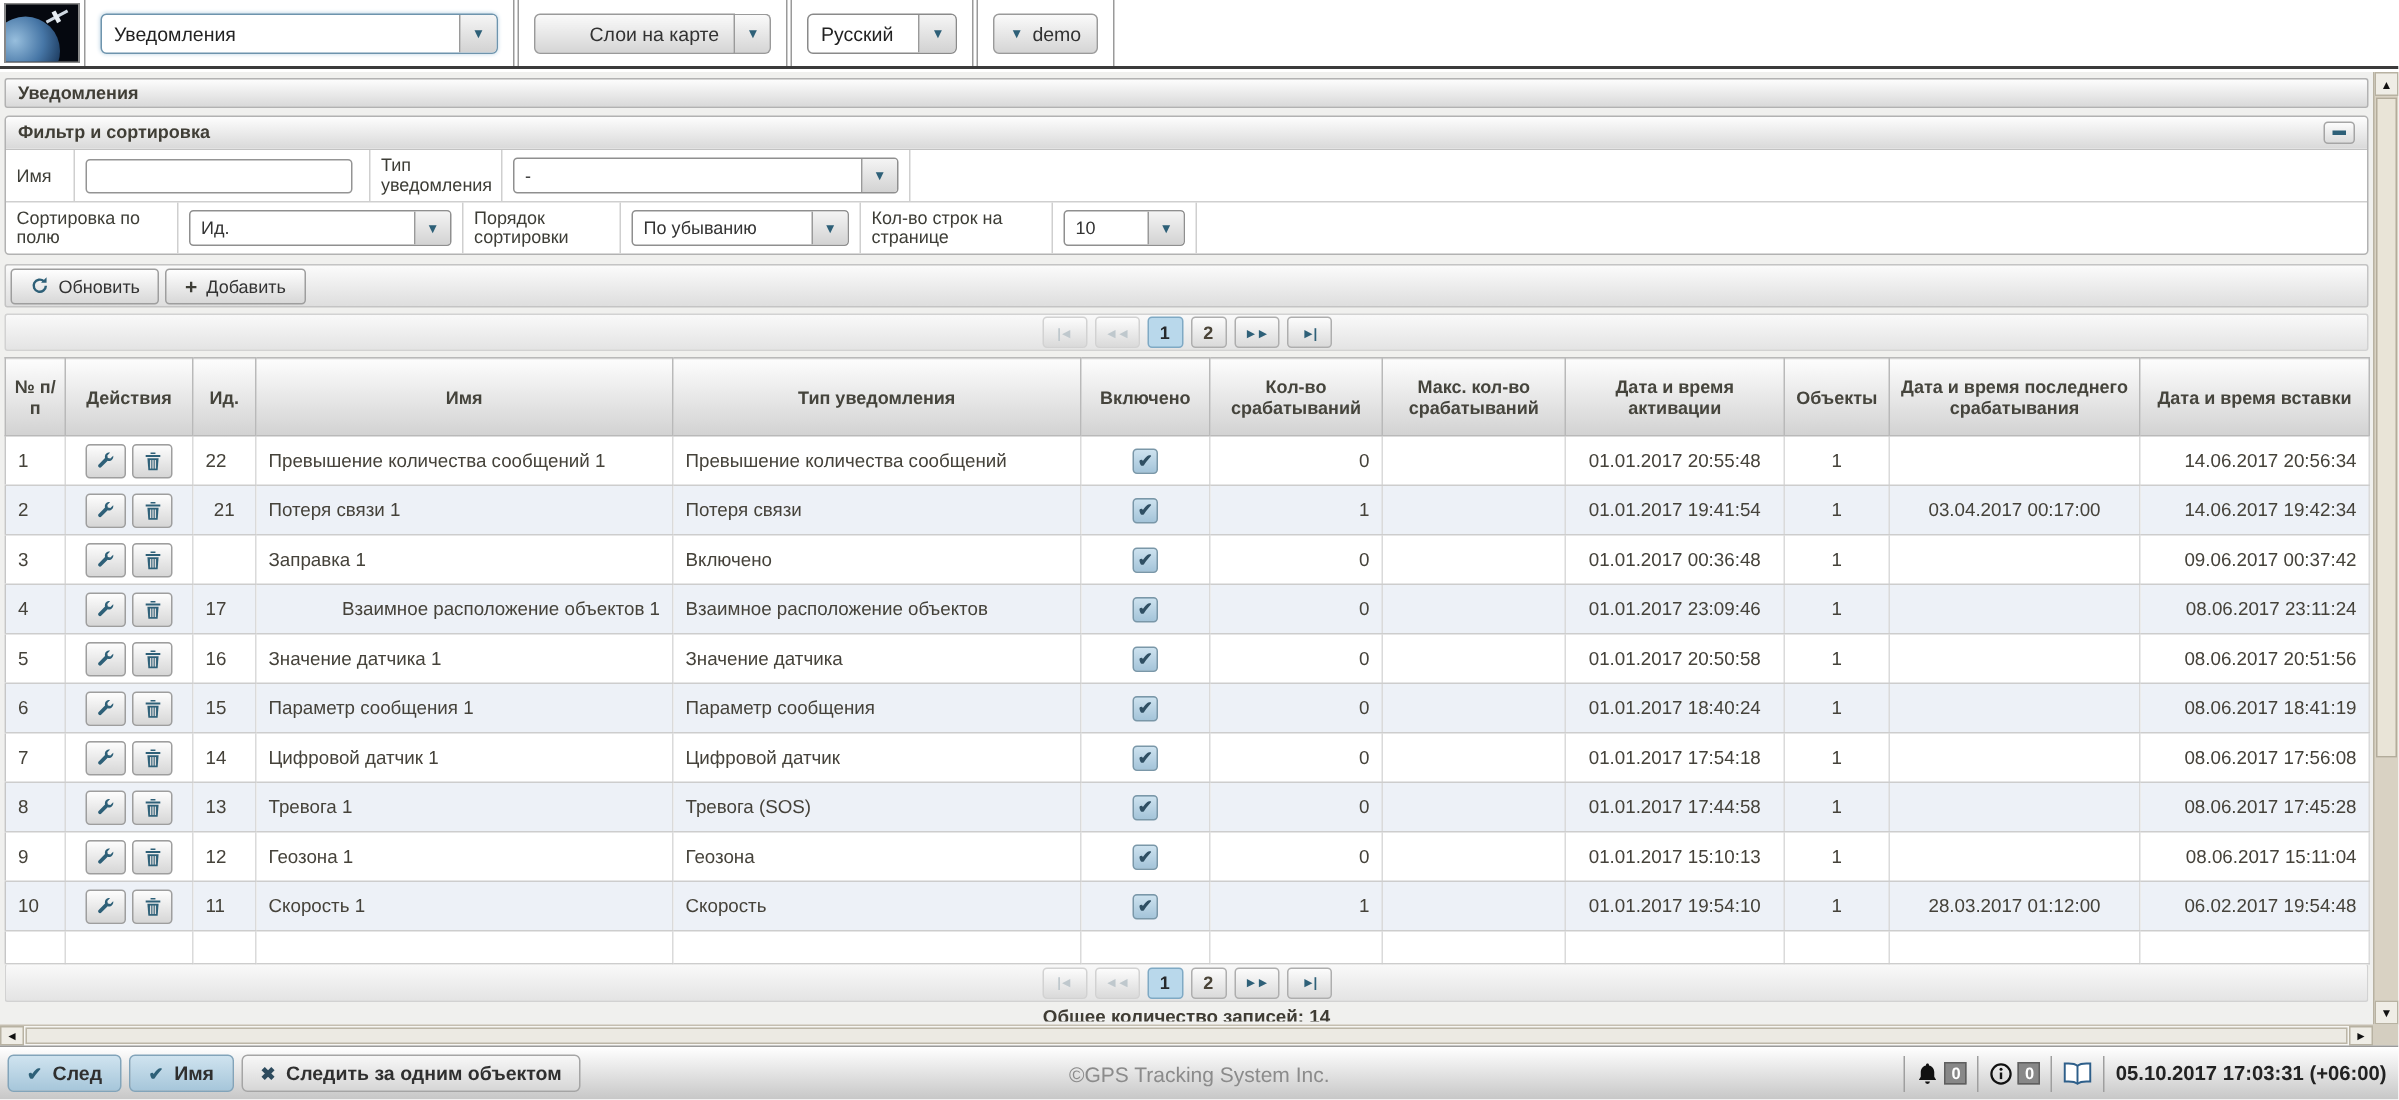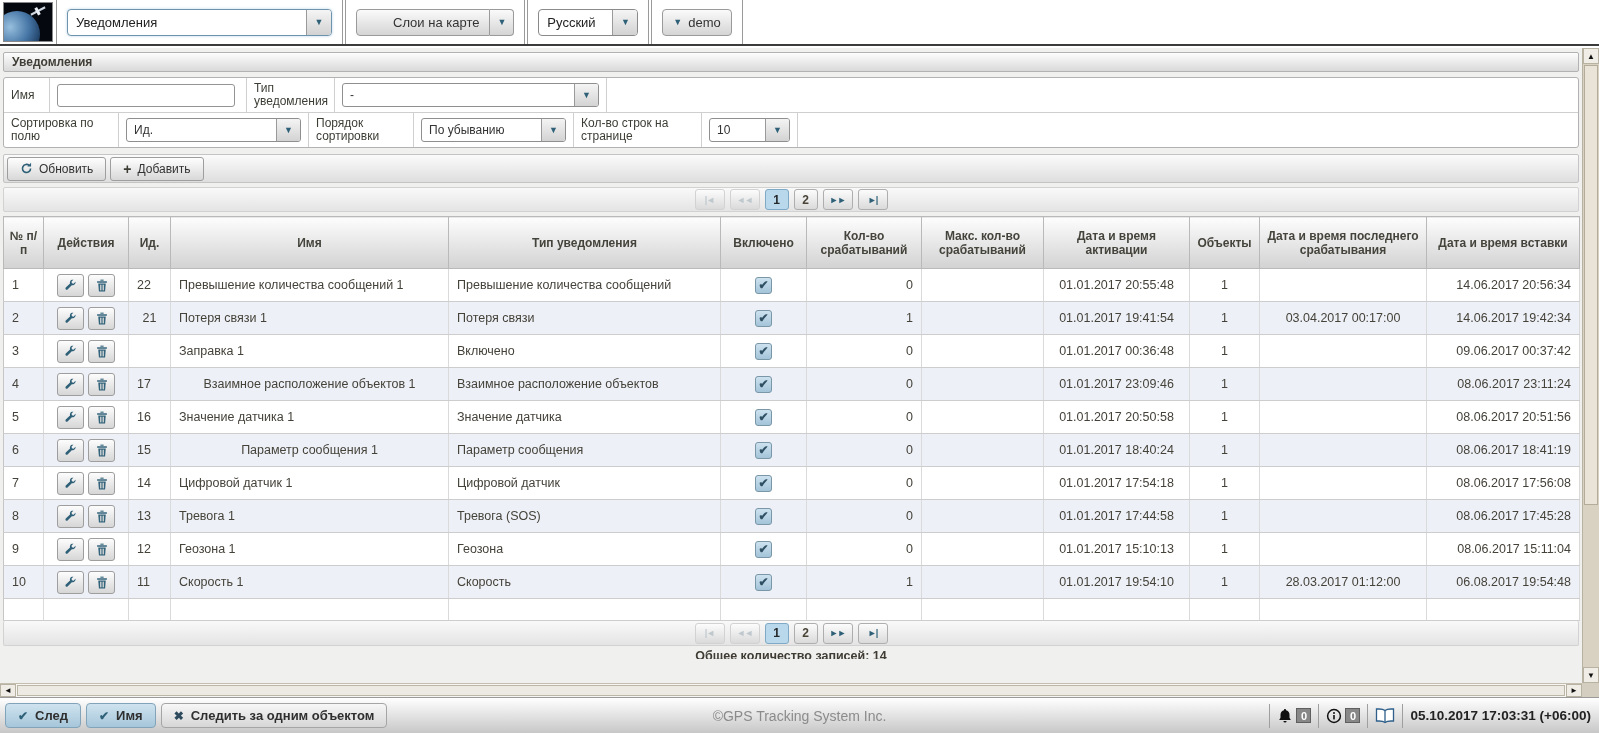--- a/index.html
+++ b/index.html
@@ -127,20 +127,26 @@
     </button>
   </div>
 </div>
 
 <div class="main">
   <div class="viewport">
 
     <div class="bar-title">Уведомления</div>
 
     <div class="filter">
+      <div class="filter-hd">
+        <span>Фильтр и сортировка</span>
+        <div class="collapse-btn">
+            <i></i>
+          </div>
+      </div>
       <div class="f-row">
         <div class="f-cell f-label" style="width:46px">Имя</div>
         <div class="f-cell" style="width:197px">
           <input class="f-input" value="" style="">
         </div>
         <div class="f-cell f-label" style="width:88px">Тип уведомления</div>
         <div class="f-cell" style="width:272px">
           <div class="sel" style="width:258px">
             <div class="val">-</div>
             <div class="arrow-btn">▼</div>
@@ -340,21 +346,21 @@
                     <path fill="#2e6078" d="M1 2.8h12v1.8H1z"></path>
                     <path fill="#2e6078" d="M2.4 5.6h9.2l-.8 9.8H3.2z"></path>
                     <rect x="4.5" y="7" width="1.1" height="7" fill="#dcdcdc"></rect>
                     <rect x="6.45" y="7" width="1.1" height="7" fill="#dcdcdc"></rect>
                     <rect x="8.4" y="7" width="1.1" height="7" fill="#dcdcdc"></rect>
                   </svg>
                 </button>
               </div>
             </td>
             <td style="text-align: left;">17</td>
-            <td style="text-align: center;">Взаимное расположение объектов 1</td>
+            <td style="text-align: right;">Взаимное расположение объектов 1</td>
             <td style="text-align: left;">Взаимное расположение объектов</td>
             <td style="text-align: center;"><span class="cb">✔</span></td>
             <td style="text-align: right;">0</td>
             <td style="text-align: right;"></td>
             <td style="text-align: center;">01.01.2017 23:09:46</td>
             <td style="text-align: center;">1</td>
             <td style="text-align: center;"></td>
             <td style="text-align: right;">08.06.2017 23:11:24</td>
           </tr>
           <tr class="odd">
@@ -404,21 +410,21 @@
                     <path fill="#2e6078" d="M1 2.8h12v1.8H1z"></path>
                     <path fill="#2e6078" d="M2.4 5.6h9.2l-.8 9.8H3.2z"></path>
                     <rect x="4.5" y="7" width="1.1" height="7" fill="#dcdcdc"></rect>
                     <rect x="6.45" y="7" width="1.1" height="7" fill="#dcdcdc"></rect>
                     <rect x="8.4" y="7" width="1.1" height="7" fill="#dcdcdc"></rect>
                   </svg>
                 </button>
               </div>
             </td>
             <td style="text-align: left;">15</td>
-            <td style="text-align: center;">Параметр сообщения 1</td>
+            <td style="text-align: left;">Параметр сообщения 1</td>
             <td style="text-align: left;">Параметр сообщения</td>
             <td style="text-align: center;"><span class="cb">✔</span></td>
             <td style="text-align: right;">0</td>
             <td style="text-align: right;"></td>
             <td style="text-align: center;">01.01.2017 18:40:24</td>
             <td style="text-align: center;">1</td>
             <td style="text-align: center;"></td>
             <td style="text-align: right;">08.06.2017 18:41:19</td>
           </tr>
           <tr class="odd">
@@ -540,21 +546,21 @@
             </td>
             <td style="text-align: left;">11</td>
             <td style="text-align: left;">Скорость 1</td>
             <td style="text-align: left;">Скорость</td>
             <td style="text-align: center;"><span class="cb">✔</span></td>
             <td style="text-align: right;">1</td>
             <td style="text-align: right;"></td>
             <td style="text-align: center;">01.01.2017 19:54:10</td>
             <td style="text-align: center;">1</td>
             <td style="text-align: center;">28.03.2017 01:12:00</td>
-            <td style="text-align: right;">06.08.2017 19:54:48</td>
+            <td style="text-align: right;">06.02.2017 19:54:48</td>
           </tr>
           <tr class="empty-row">
             <td></td>
             <td></td>
             <td></td>
             <td></td>
             <td></td>
             <td></td>
             <td></td>
             <td></td>

